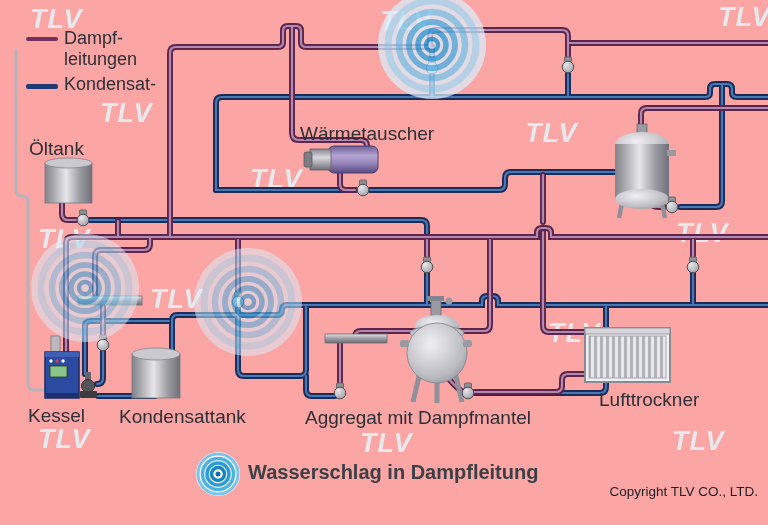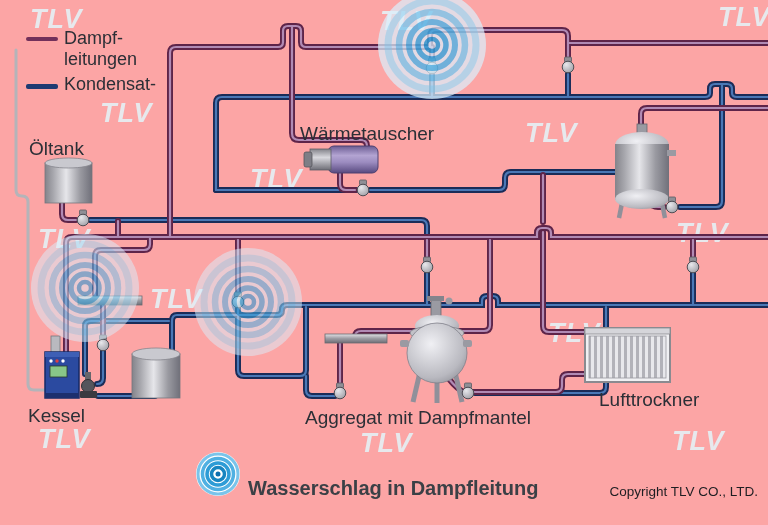--- a/index.html
+++ b/index.html
@@ -9,21 +9,21 @@
   .po{fill:none;stroke:#5e2449;stroke-width:6;stroke-linecap:round;}
   .pi{fill:none;stroke:#b18ab4;stroke-width:2.2;stroke-linecap:round;}
   .bo{fill:none;stroke:#1a2c58;stroke-width:6;stroke-linecap:round;}
   .bi{fill:none;stroke:#4a78b6;stroke-width:2.2;stroke-linecap:round;}
   .grayline{fill:none;stroke:#b4b4b9;stroke-width:3;stroke-linecap:round;}
   .wm{font-family:"Liberation Sans",sans-serif;font-style:italic;font-weight:700;
       font-size:27px;fill:#e7e9ed;letter-spacing:1px;}
   .lbl{position:absolute;font-size:19px;color:#2b2f36;white-space:nowrap;}
   .lbl-sm{position:absolute;font-size:18px;line-height:21px;color:#2b2f36;white-space:nowrap;}
   .swatch{position:absolute;border-radius:2px;}
-  .caption{position:absolute;font-size:20px;font-weight:700;color:#3b4046;white-space:nowrap;margin-top:16px;}
+  .caption{position:absolute;font-size:20px;font-weight:700;color:#3b4046;white-space:nowrap;}
   .copyright{position:absolute;font-size:13.5px;color:#1e1e22;white-space:nowrap;}
 </style>
 </head>
 <body>
 
 <div id="stage">
 
 <svg id="pipes" width="768" height="525" viewBox="0 0 768 525">
   <defs>
     <linearGradient id="gradCyl" x1="0" y1="0" x2="1" y2="0">
@@ -330,18 +330,19 @@
     </div>
     <div class="swatch" style="left:26px;top:84px;width:32px;height:5px;background:#1e3a72"></div>
     <div class="lbl-sm" style="left:64px;top:74px">
       <div>Kondensat-</div>
     </div>
   </div>
 
   <div class="lbl" style="left:29px;top:138px">Öltank</div>
   <div class="lbl" style="left:300px;top:123px">Wärmetauscher</div>
   <div class="lbl" style="left:28px;top:405px">Kessel</div>
+  <div class="lbl" style="left:119px;top:406px">Kondensattank</div>
   <div class="lbl" style="left:305px;top:407px">Aggregat mit Dampfmantel</div>
   <div class="lbl" style="left:599px;top:389px">Lufttrockner</div>
 
   <div class="caption" style="left:248px;top:461px">Wasserschlag in Dampfleitung</div>
   <div class="copyright" style="right:10px;top:484px">Copyright TLV CO., LTD.</div>
 </div>
 
 </body></html>

